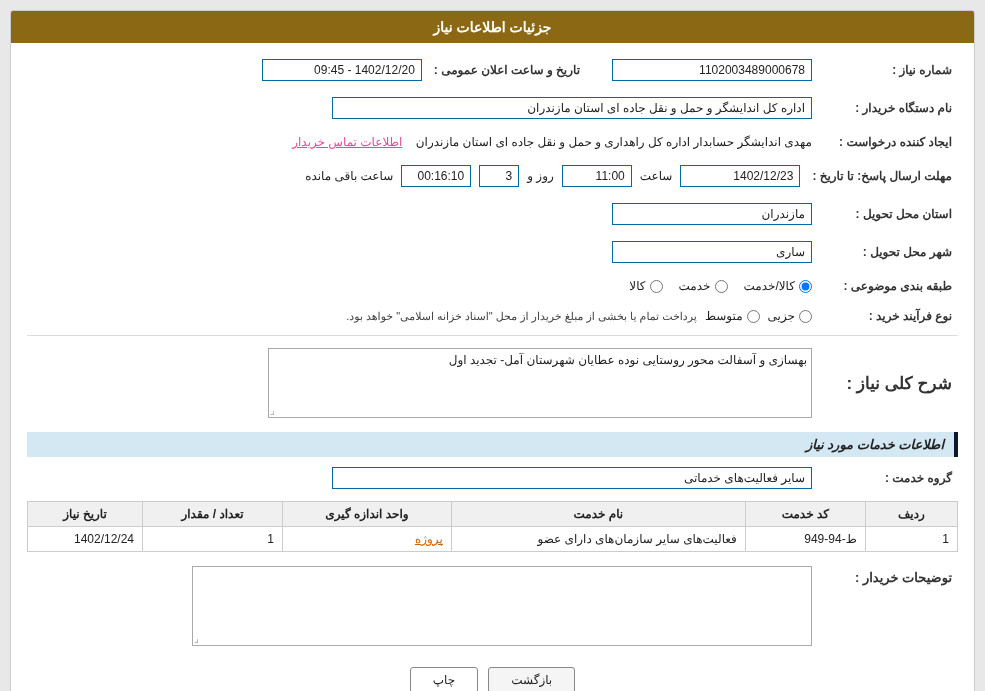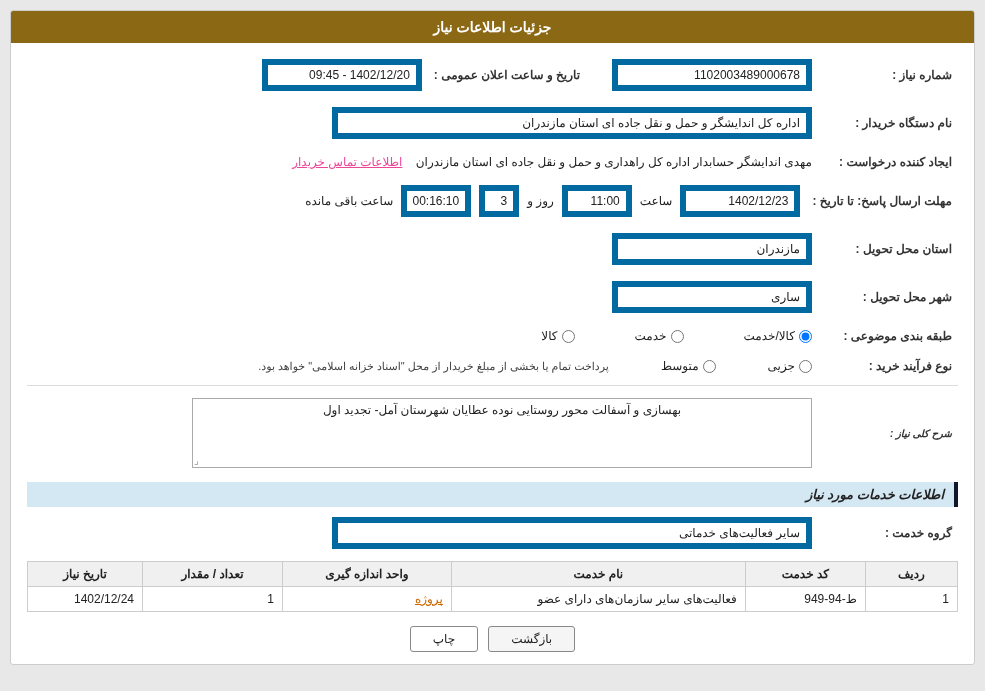--- a/index.html
+++ b/index.html
@@ -46,21 +46,21 @@
       text-align: right;
       color: #333;
       white-space: nowrap;
       font-weight: bold;
       width: 140px;
     }
     .value-cell {
       text-align: right;
     }
     .input-box {
-      border: 6px solid #0369a1;
+      border: 1px solid #0369a1;
       background: #fff;
       padding: 3px 6px;
       display: inline-block;
       min-height: 22px;
       text-align: right;
     }
     .input-medium {
       width: 200px;
     }
     .input-small {
@@ -78,21 +78,20 @@
     }
     .radio-group {
       display: flex;
       gap: 16px;
       align-items: center;
     }
     .radio-item {
       display: flex;
       align-items: center;
       gap: 4px;
-      margin-left: 44px;
     }
     .note-text {
       font-size: 11px;
       color: #444;
     }
     .data-table {
       width: 100%;
       border-collapse: collapse;
       margin-top: 6px;
       font-size: 12px;
@@ -301,23 +300,23 @@
           </td>
         </tr>
       </tbody>
         </table>
 
       <hr class="divider">
 
       <table class="info-table">
         <tbody>
             <tr>
-          <td class="label-cell" style="font-size:10px; font-weight:bold;font-style:italic;">شرح کلی نیاز :</td>
-          <td class="value-cell">
-            <div class="textarea-container" style="display:inline-block; width:620px;text-align:center;">
+          <td class="label-cell" style="font-size:17px; font-weight:bold;">شرح کلی نیاز :</td>
+          <td class="value-cell">
+            <div class="textarea-container" style="display:inline-block; width:544px;">
               <div class="textarea-box">بهسازی و آسفالت محور روستایی نوده عطایان شهرستان آمل- تجدید اول</div>
               <span class="textarea-resize-icon">⌟</span>
             </div>
           </td>
         </tr>
       </tbody>
         </table>
 
       <div class="section-title">اطلاعات خدمات مورد نیاز</div>
 
@@ -348,20 +347,33 @@
               <td>1</td>
               <td>ط-94-949</td>
               <td>فعالیت‌های سایر سازمان‌های دارای عضو</td>
               <td style="color: rgb(204, 102, 0); text-decoration: underline; cursor: pointer;">پروژه</td>
               <td>1</td>
               <td>1402/12/24</td>
             </tr>
           </tbody>
       </table>
 
+      <table class="info-table" style="margin-top:10px;">
+        <tbody>
+            <tr>
+          <td class="label-cell" style="font-size:13px; font-weight:bold; vertical-align:top; padding-top:8px;">توضیحات خریدار :</td>
+          <td class="value-cell">
+            <div class="textarea-container" style="display:inline-block; width:620px;">
+              <div class="textarea-box" style="min-height:80px;"></div>
+              <span class="textarea-resize-icon">⌟</span>
+            </div>
+          </td>
+        </tr>
+      </tbody>
+        </table>
 
       <div class="button-row">
         <button class="btn btn-back">بازگشت</button>
         <button class="btn btn-print">چاپ</button>
       </div>
 
     </div>
   </div>
 </div>
 

